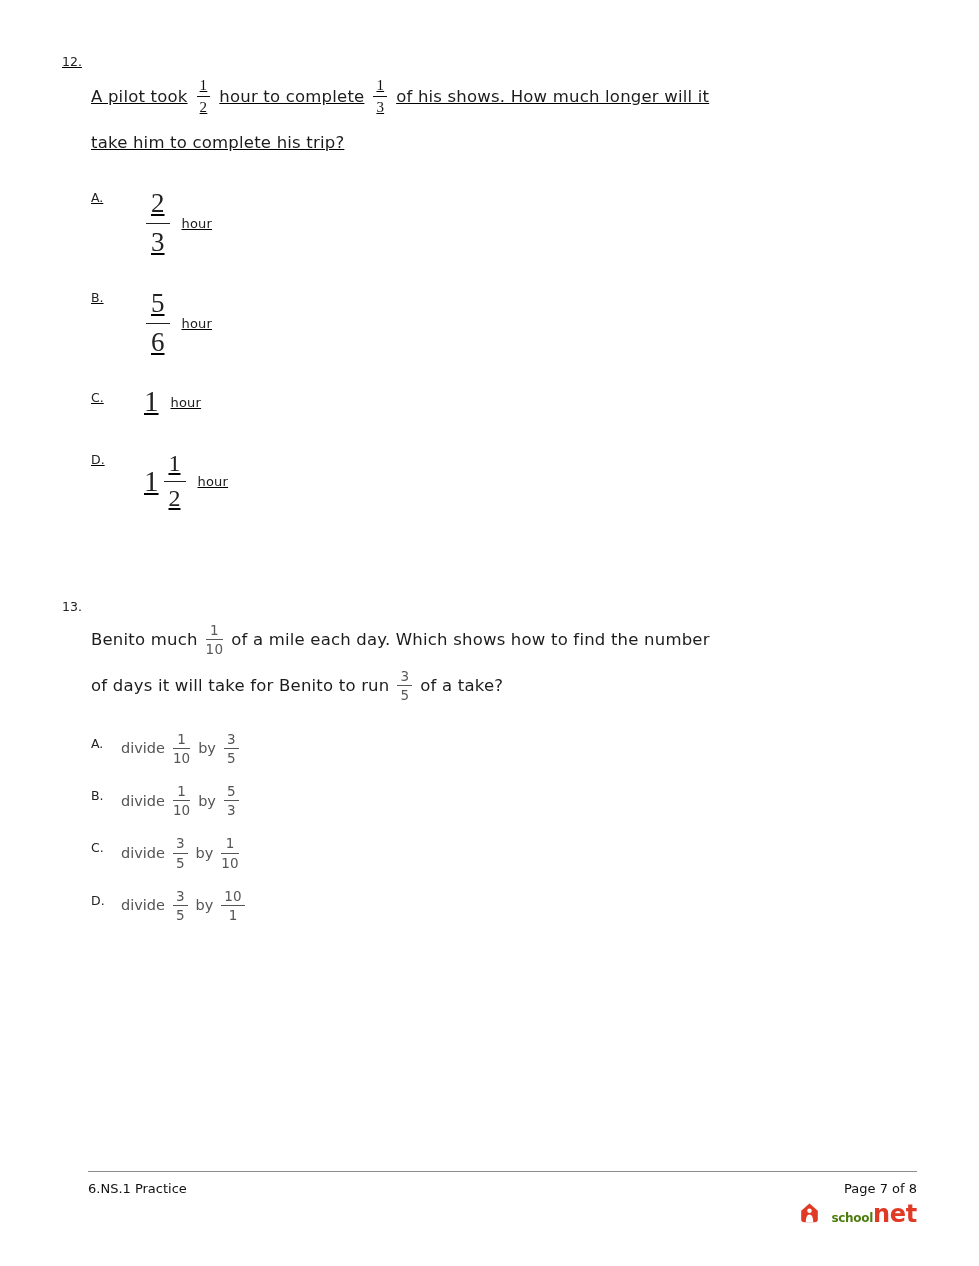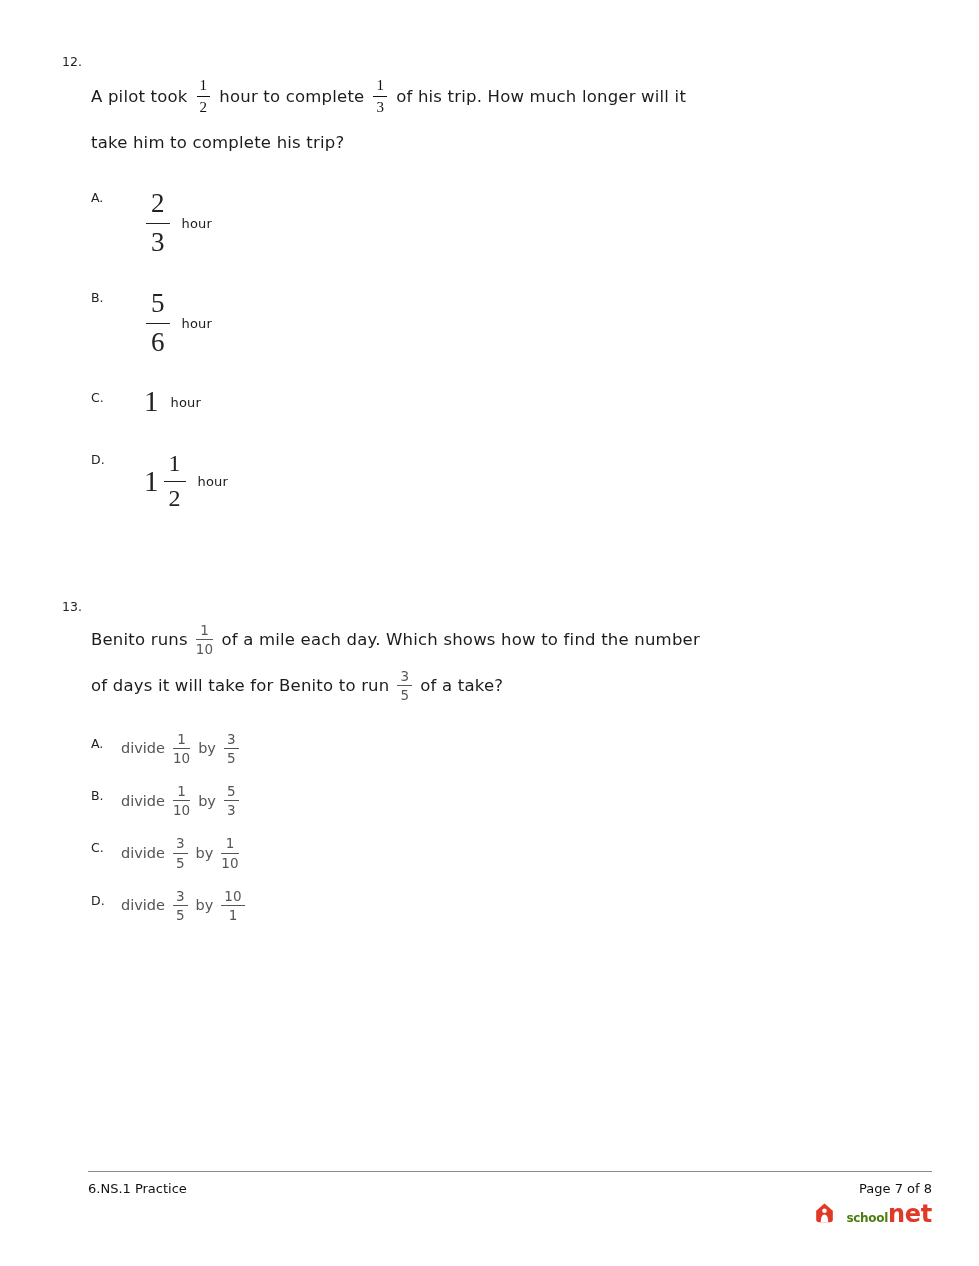--- a/index.html
+++ b/index.html
@@ -2,21 +2,21 @@
 <html><head>
 <meta charset="utf-8">
 <style>
   * { margin:0; padding:0; box-sizing:border-box; }
   html,body { background:#ffffff; }
   body { font-family:"DejaVu Sans","Liberation Sans",sans-serif; }
   .page { position:relative; width:979px; height:1266px; margin:0 auto; background:#fff; overflow:hidden; }
 
   
   .question { display:flex; margin-left:62px; }
-  .q12 { padding-top:52px; }
+  .q12 { padding-top:52px;text-decoration:underline; }
   .q13 { margin-top:56px; }
   .qnum { width:29px; font-size:12.5px; color:#222; padding-top:2px; }
   .qbody { flex:1; }
   .qtext { font-size:16.5px; color:#1c1c1c; letter-spacing:.2px;margin-top:20px; }
   .qline { display:flex; align-items:center; min-height:48px; white-space:nowrap; }
   .qline2 { min-height:40px; margin-top:2px; }
 
   
   .frac { display:inline-block; text-align:center; line-height:1.25; }
   .frac .num { display:block; border-bottom:1px solid currentColor; padding:0 3px 1px; }
@@ -37,21 +37,21 @@
 
   
   .q13 .qline { min-height:46px; }
   .inline-frac13 { font-size:13.5px; color:#595959; margin:0 8px; line-height:1.2; }
   .options13 { margin-top:22px; }
   .option13 { display:flex; align-items:center; margin-bottom:17px; color:#555; font-size:14.5px; }
   .option13 .opt-label { width:30px; padding-top:5px; }
   .frac13 { font-size:13.5px; margin:0 8px; line-height:1.2; color:#555; }
 
   
-  .footer { position:absolute; left:88px; right:47px; top:1171px; }
+  .footer { position:absolute; left:88px; right:62px; top:1171px; }
   .footer-rule { border-top:1px solid #8c8c8c; height:0; }
   .footer-row { display:flex; justify-content:space-between; padding-top:9px; font-size:13px; color:#111; }
   .logo-row { display:flex; justify-content:flex-end; align-items:center; margin-top:4px; gap:3px; }
   .logo-school { font-weight:bold; font-size:12px; color:#4d7c0f; letter-spacing:-.3px;margin-left:8px; }
   .logo-net { font-weight:bold; font-size:24px; color:#e03a26; letter-spacing:-.3px; }
   .house-icon { display:inline-block; }
 </style>
 </head>
 <body>
 
@@ -65,21 +65,21 @@
           <span>A pilot took</span>
           <span class="frac inline-frac">
               <span class="num">1</span>
               <span class="den">2</span>
             </span>
           <span>hour to complete</span>
           <span class="frac inline-frac">
               <span class="num">1</span>
               <span class="den">3</span>
             </span>
-          <span>of his trip. How much longer will it</span>
+          <span>of his shows. How much longer will it</span>
         </div>
         <div class="qline qline2">take him to complete his trip?</div>
       </div>
 
       <div class="options12">
         <div class="option12">
           <span class="opt-label">A.</span>
           <span class="frac big-frac">
               <span class="num">2</span>
               <span class="den">3</span>
@@ -112,21 +112,21 @@
         </div>
       </div>
     </div>
   </section>
 
   <section class="question q13">
     <div class="qnum">13.</div>
     <div class="qbody">
       <div class="qtext">
         <div class="qline">
-          <span>Benito runs</span>
+          <span>Benito much</span>
           <span class="frac inline-frac13">
               <span class="num">1</span>
               <span class="den">10</span>
             </span>
           <span>of a mile each day. Which shows how to find the number</span>
         </div>
         <div class="qline">
           <span>of days it will take for Benito to run</span>
           <span class="frac inline-frac13">
               <span class="num">3</span>

